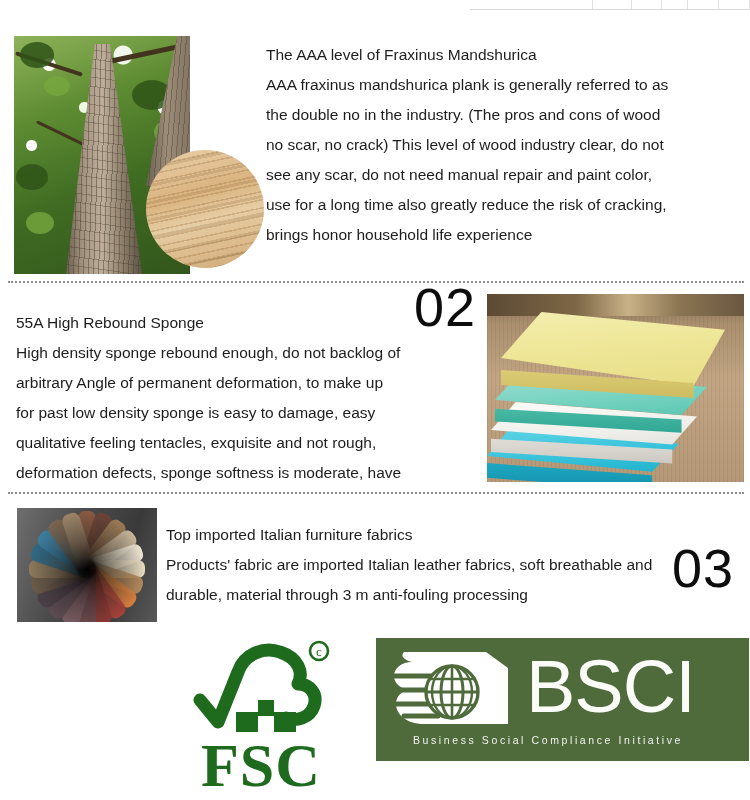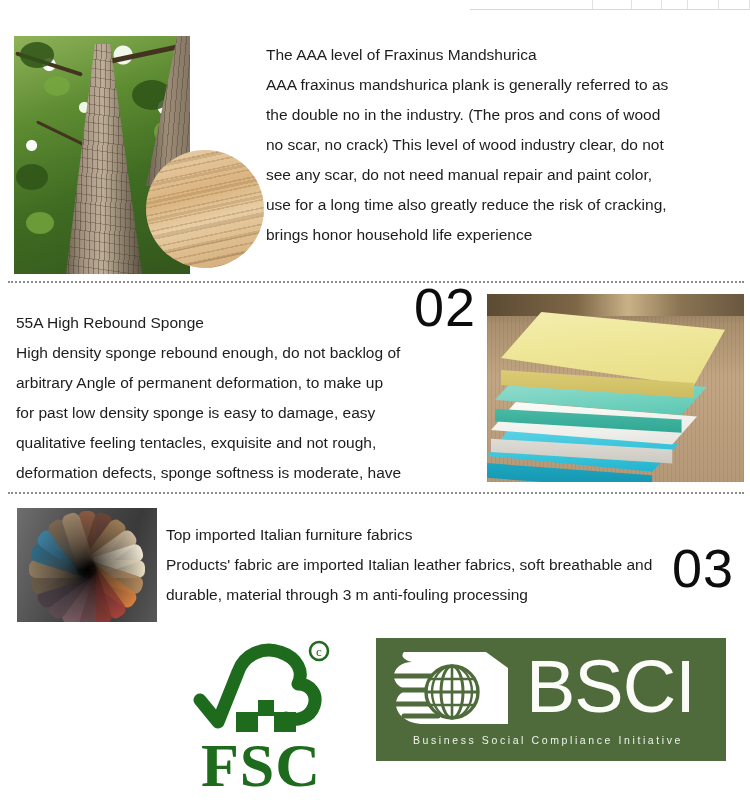--- a/index.html
+++ b/index.html
@@ -120,21 +120,21 @@
   .s3-num{position:absolute;left:672px;top:505px;margin-top:36px;}
 
   
   .fsc{position:absolute;left:180px;top:638px;width:162px;height:156px;}
   .fsc svg{position:absolute;left:0;top:0;}
   .fsc-word{position:absolute;left:0;top:96px;width:162px;text-align:center;
     font-family:"Liberation Serif",serif;font-size:62px;line-height:62px;
     font-weight:700;color:#1e6b1e;letter-spacing:1px;}
 
   .bsci{position:absolute;left:376px;top:638px;width:350px;height:123px;
-    background:#4f6b3c;overflow:hidden;}
+    background:#4f6b3c;overflow:hidden;padding-left:23px;}
   .bsci-mark{position:absolute;left:14px;top:8px;width:130px;height:84px;}
   .bsci-word{position:absolute;left:150px;top:6px;
     font-family:"Liberation Sans",sans-serif;font-size:74px;line-height:86px;
     font-weight:400;color:#fbfbf8;letter-spacing:-1px;}
   .bsci-tag{position:absolute;left:0;top:96px;width:344px;text-align:center;
     font-family:"Liberation Sans",sans-serif;font-size:10.5px;color:#f2f2ee;
     letter-spacing:2.6px;white-space:nowrap;}
 </style>
 </head>
 <body>

